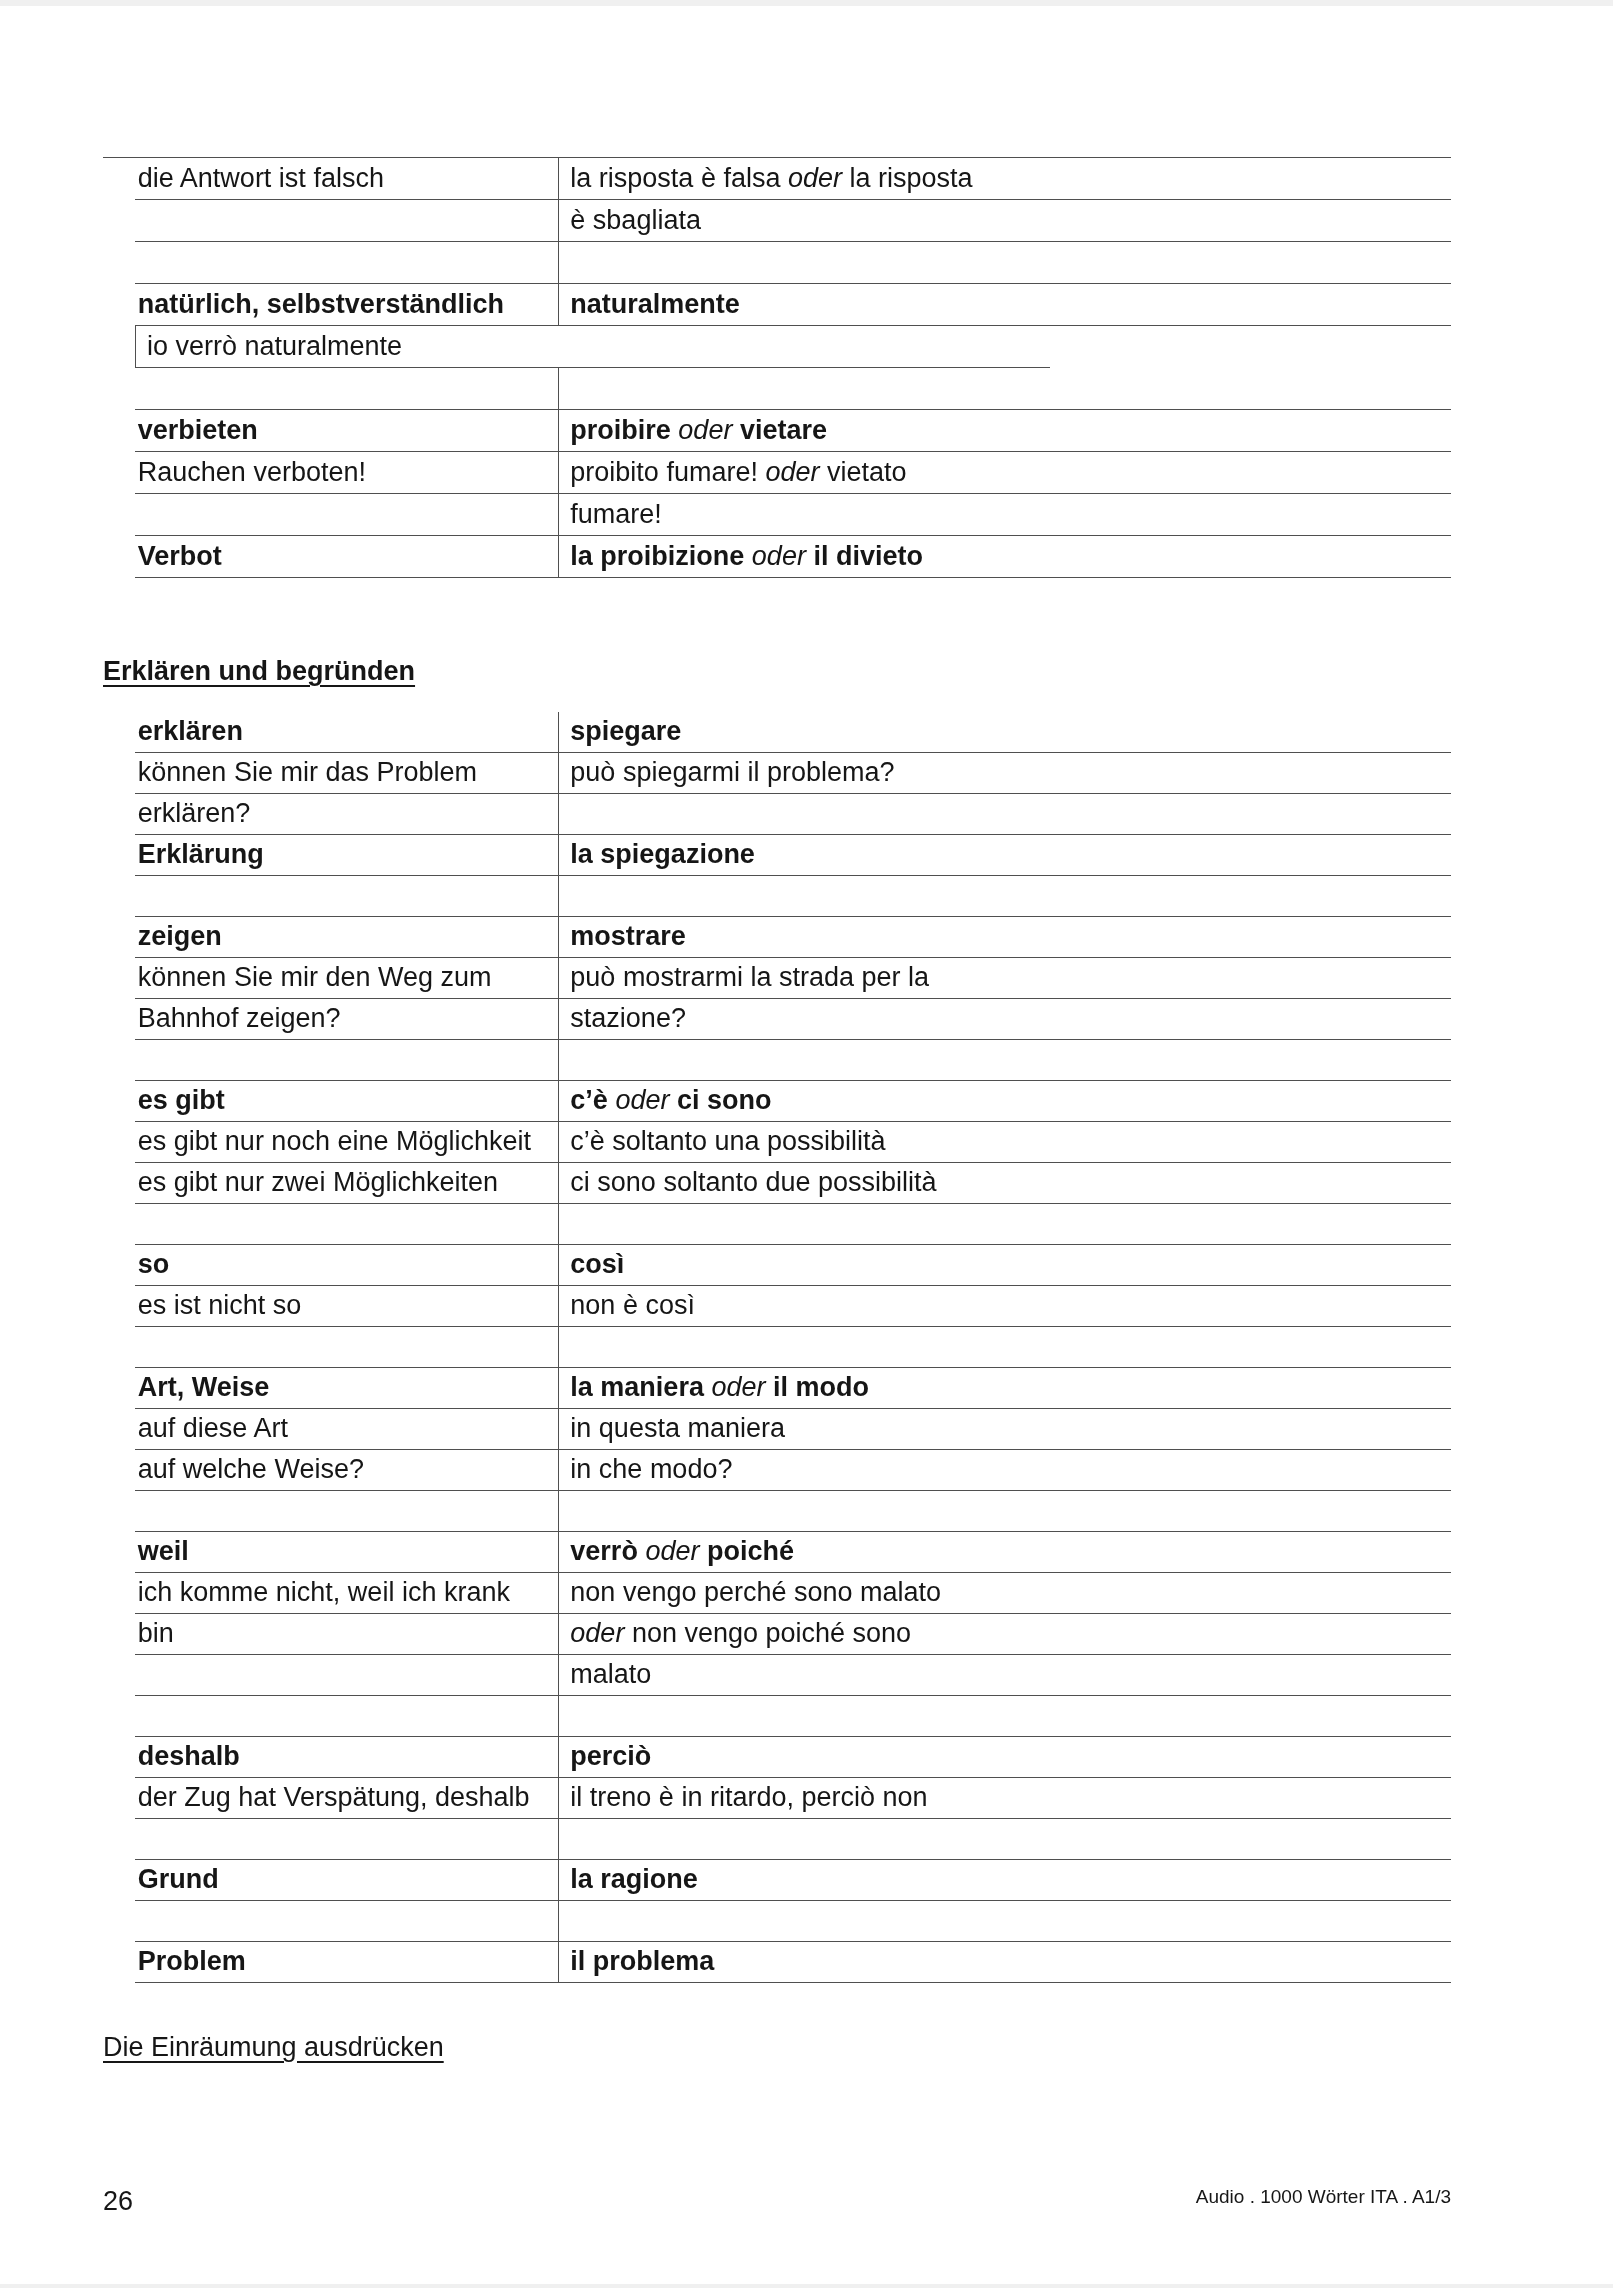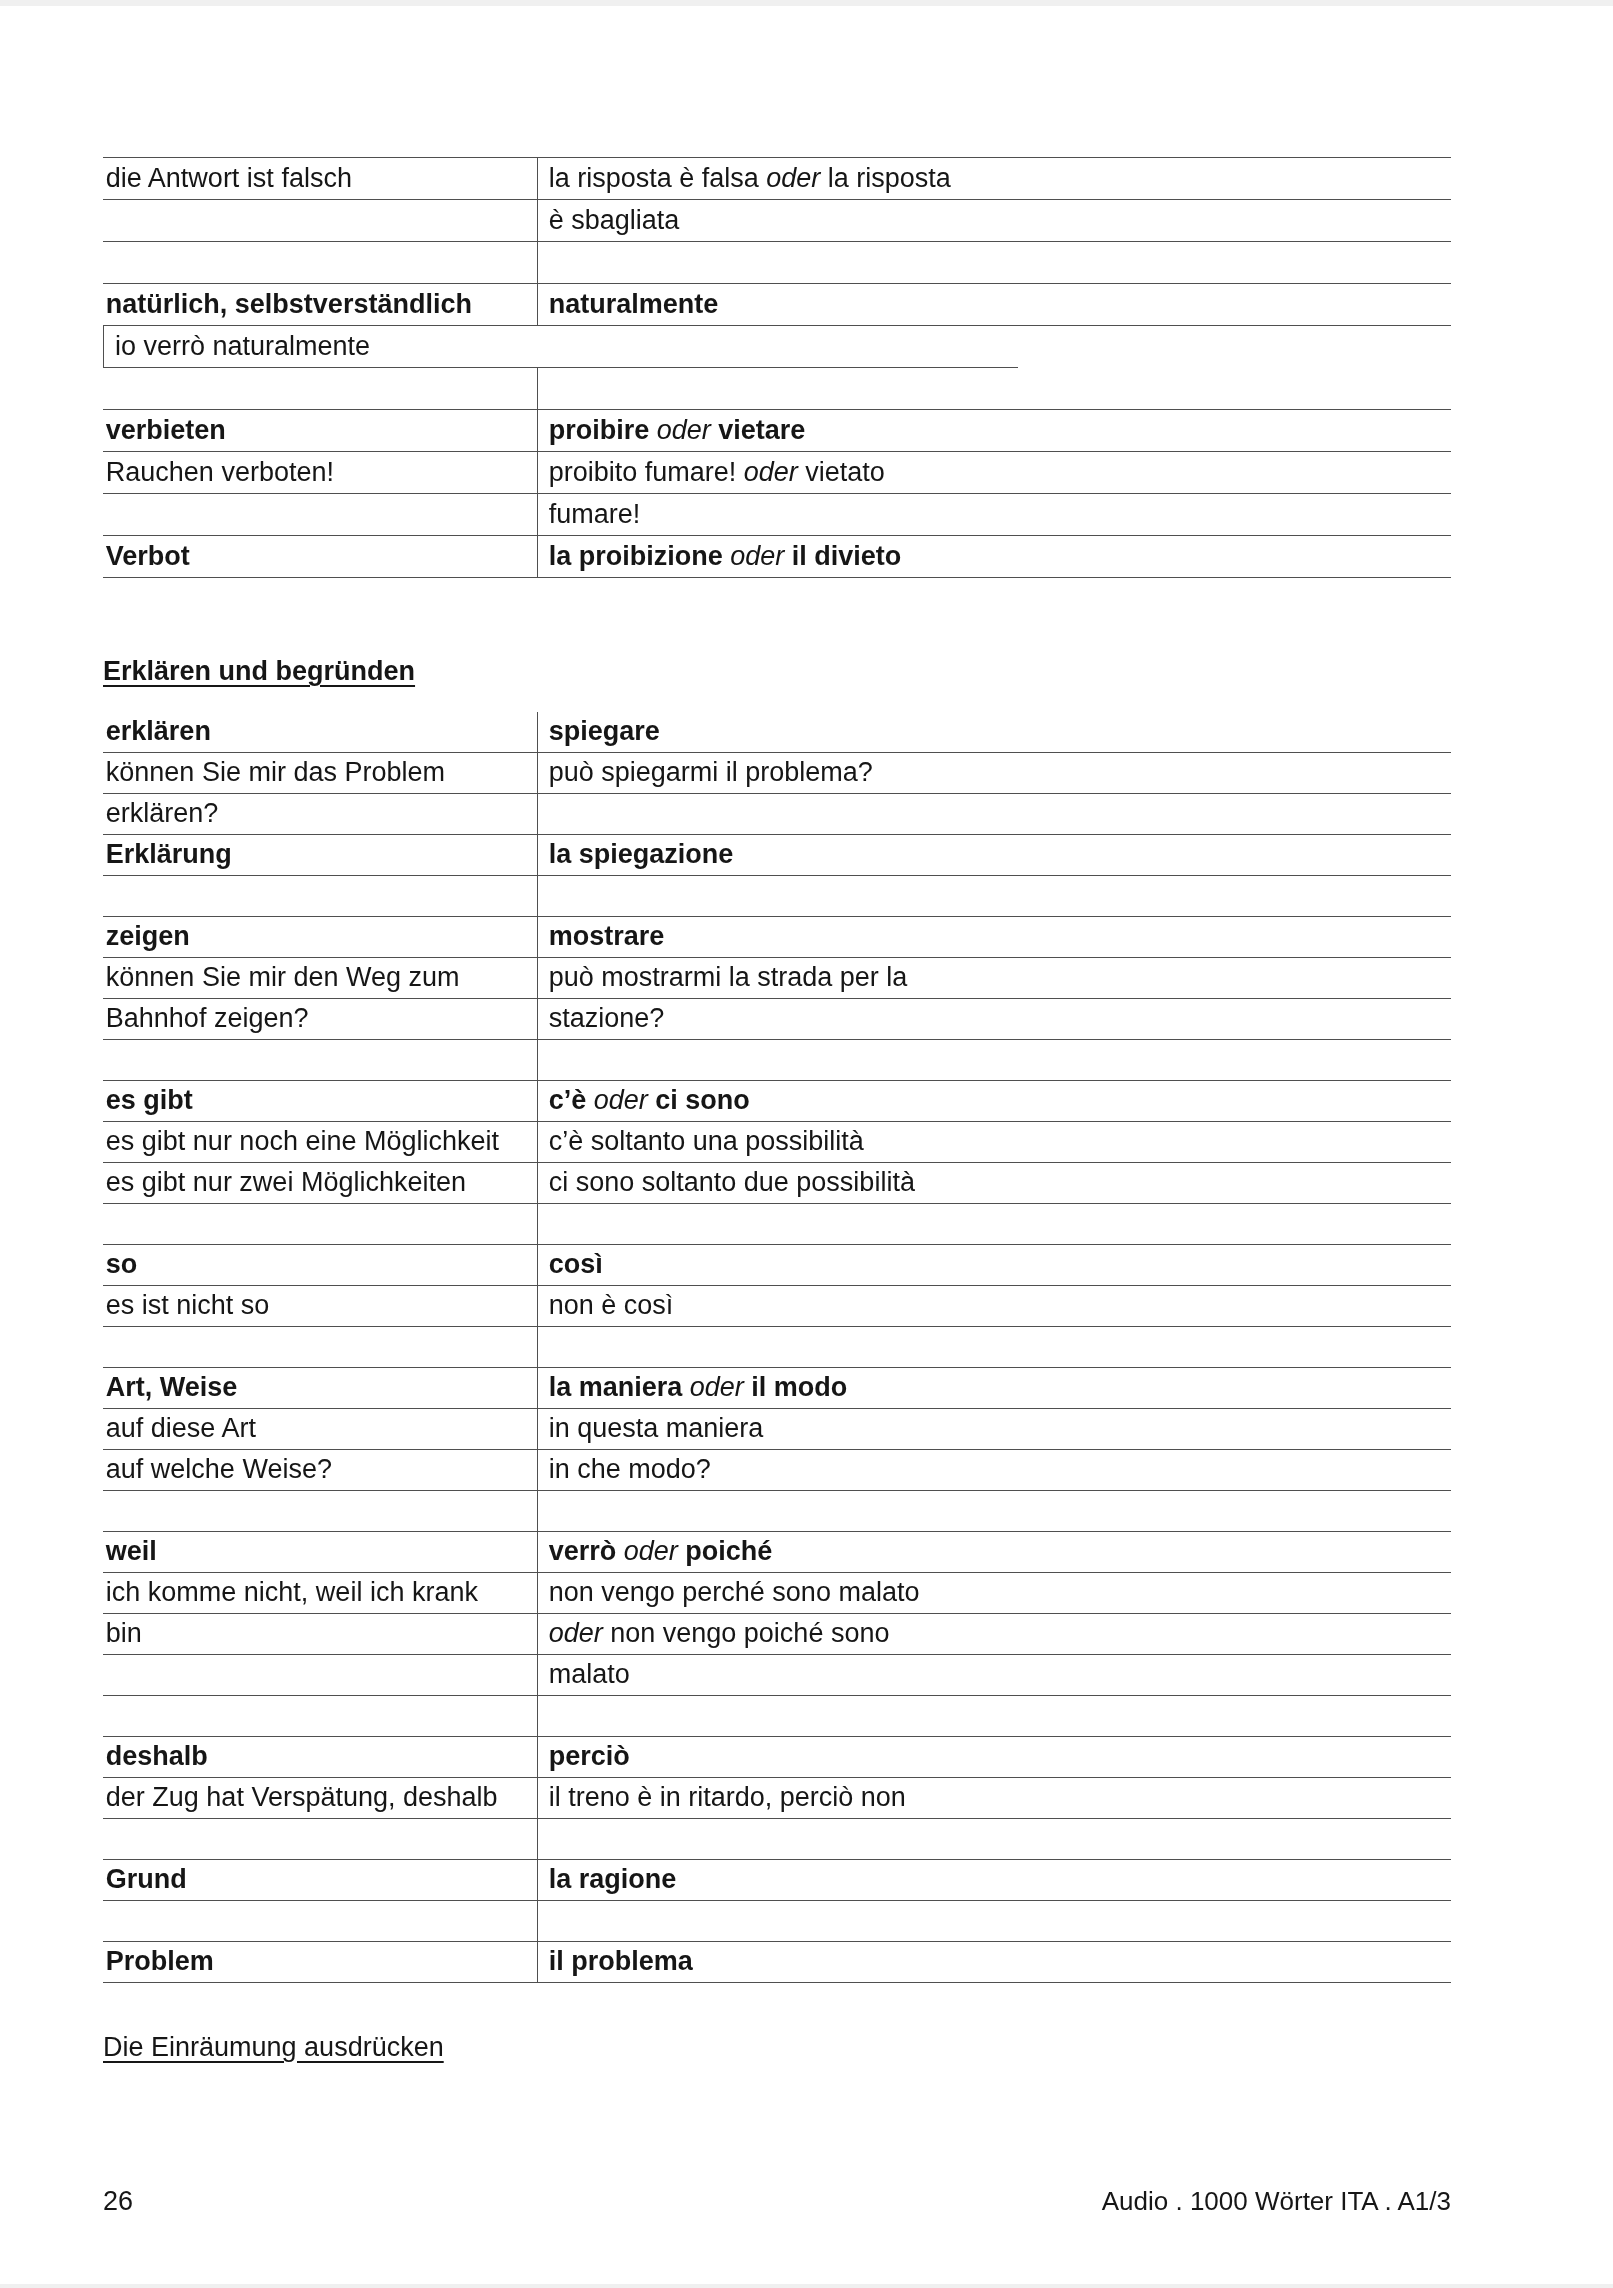--- a/index.html
+++ b/index.html
@@ -23,21 +23,21 @@
   .content {
     position: absolute;
     left: 103px;
     top: 157px;
     width: 1348px;
     font-size: 27px;
   }
 
   .vtable { width: 100%; --line: #4f4f4f; }
   .vtable.t1 { border-top: 1.8px solid var(--line); }
-  .row { display: flex; height: 41px; line-height: 39px; }
+  .row { display: flex; height: 41px; line-height: 39px; margin-left: 32px; }
   .t1 .row { height: 42px; line-height: 40px; }
   .cell {
     border-bottom: 1.8px solid var(--line);
     white-space: nowrap;
     overflow: visible;
   }
   .cell-left  { width: 434px;  padding-left: 2.8px; }
   .cell-right { width: 915px;  padding-left: 11px; border-left: 1.8px solid var(--line); }
 
   .seg-n { font-weight: normal; font-style: normal; }
@@ -60,21 +60,21 @@
   .footer {
     position: absolute;
     left: 103px;
     top: 2186px;
     width: 1348px;
     display: flex;
     justify-content: space-between;
     align-items: flex-start;
   }
   .page-num { font-size: 27px; }
-  .footer-right { font-size: 26px; }
+  .footer-right { font-size: 19px; }
 </style>
 </head>
 <body>
 
 <div class="page">
   <div class="scan-edge top"></div>
 
   <div class="content">
     <div class="vtable t1">
         <div class="row">

